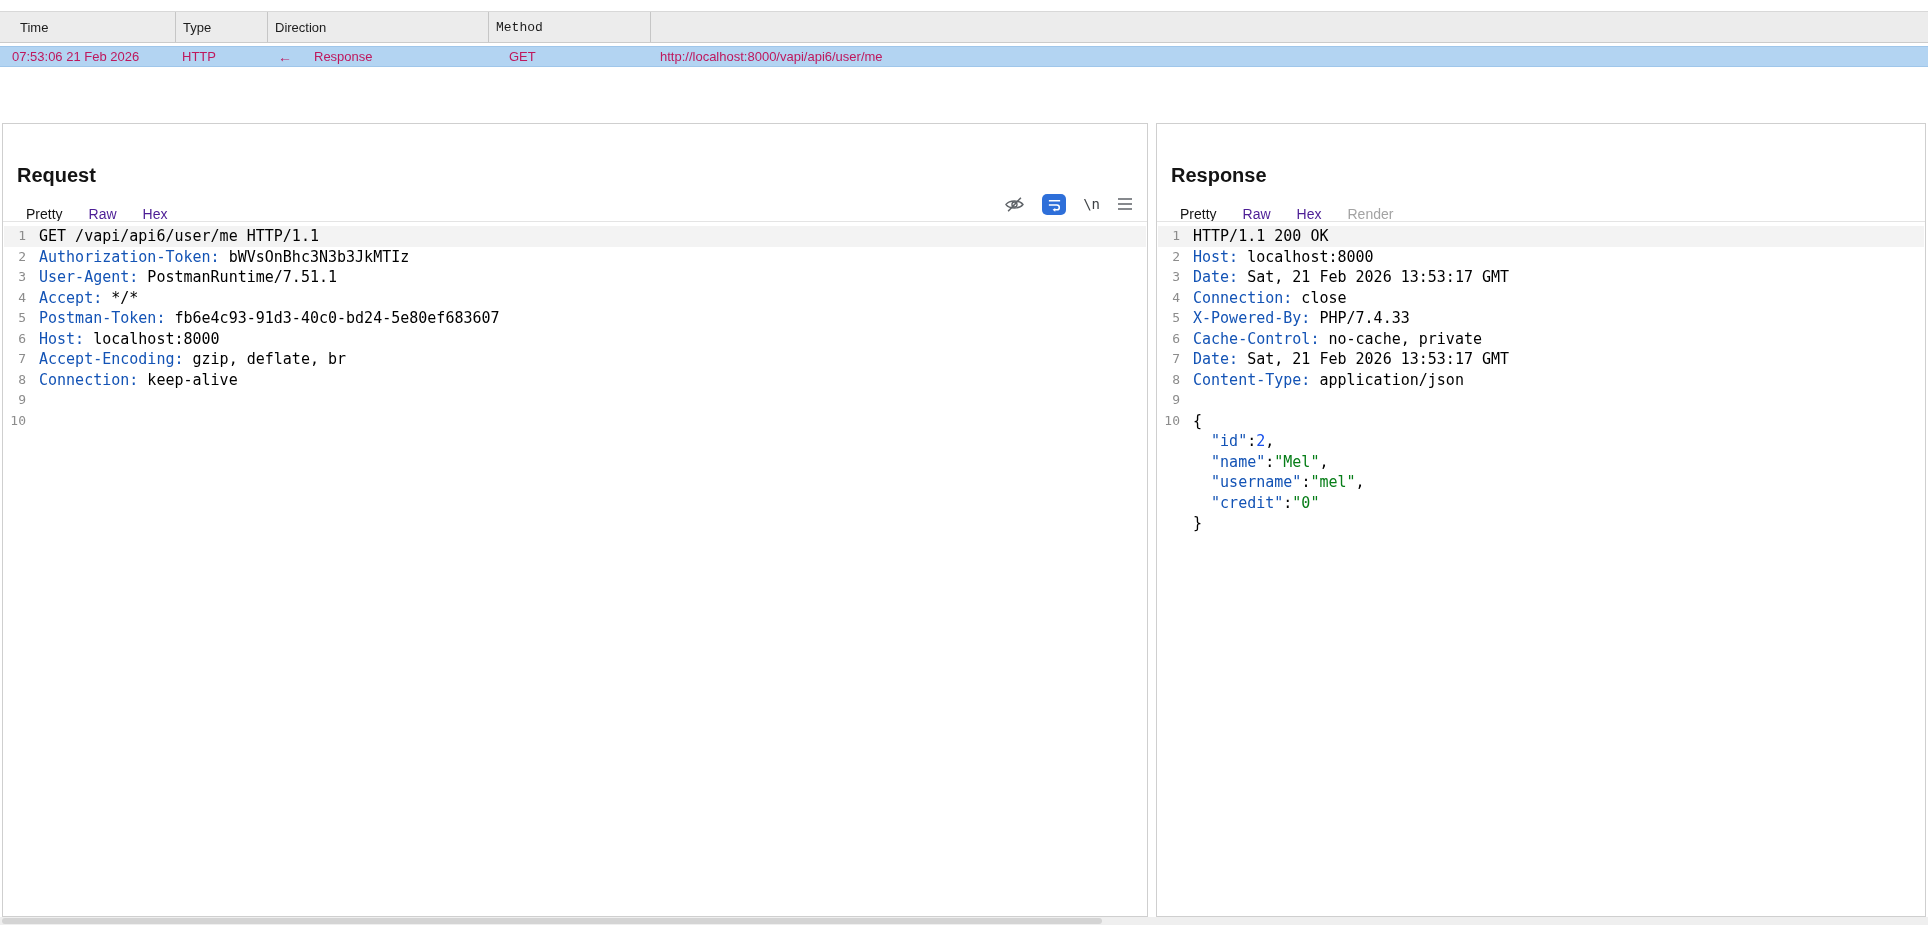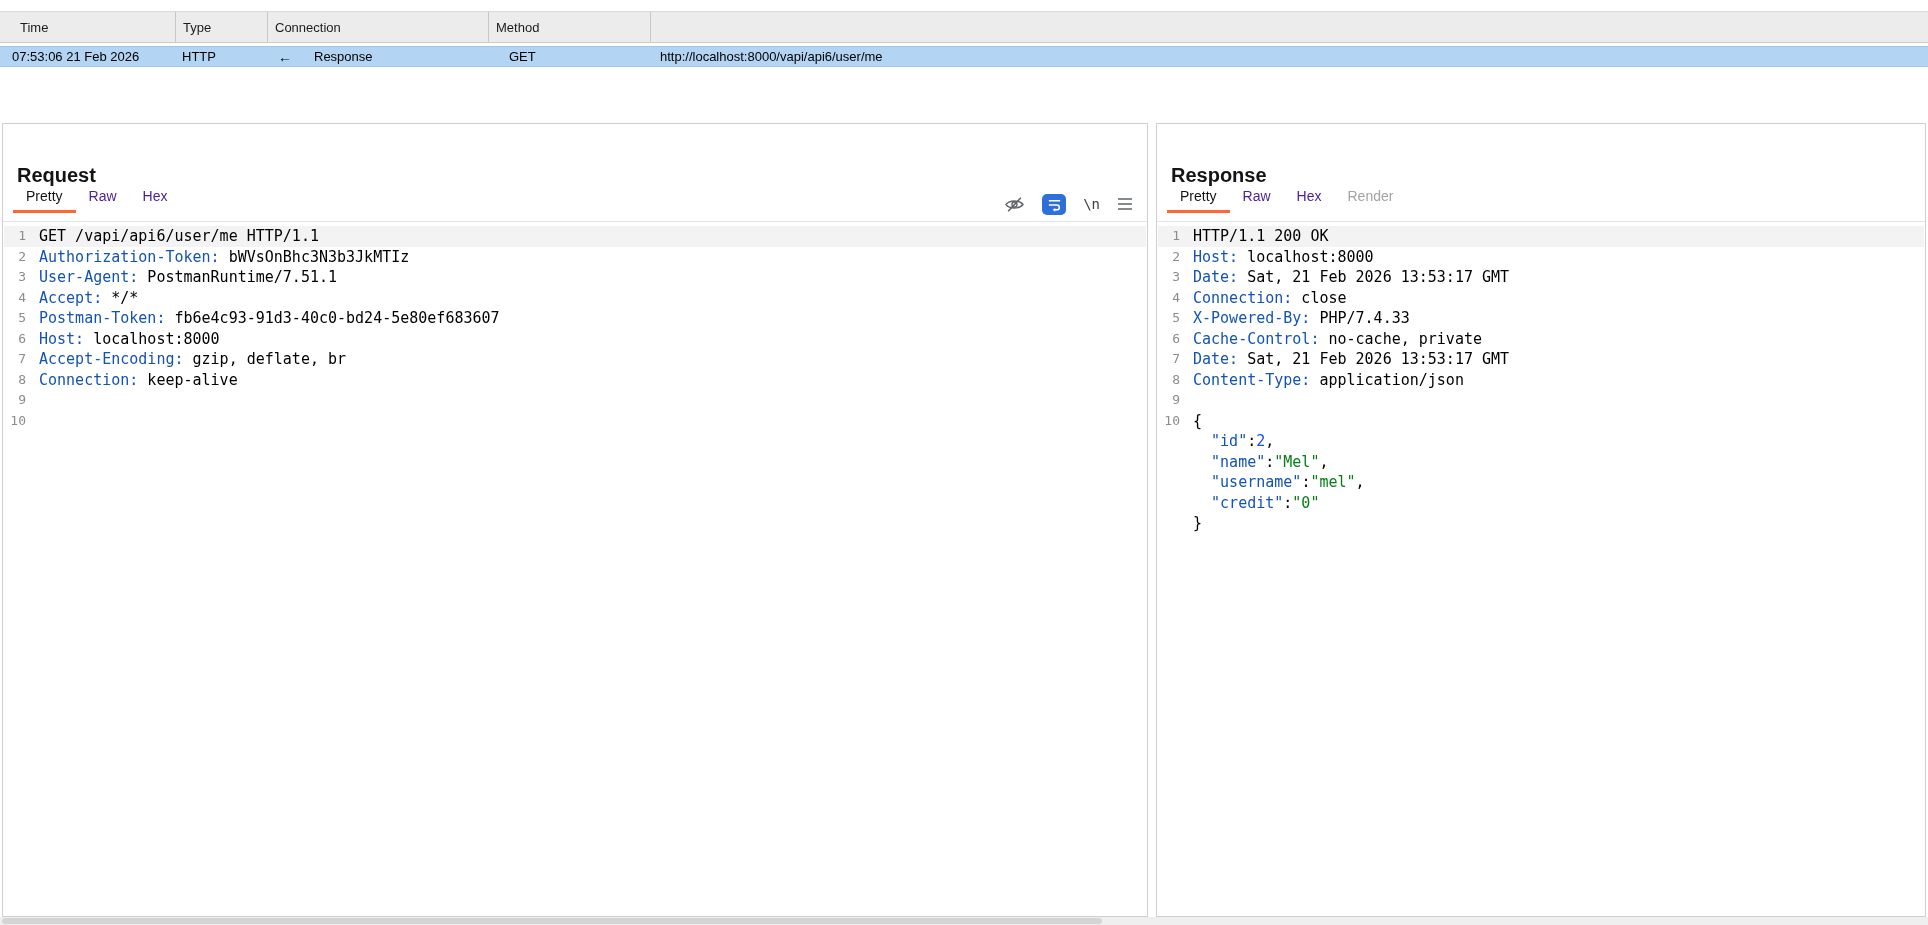--- a/index.html
+++ b/index.html
@@ -14,28 +14,28 @@
     background:#ececec; border-top:1px solid #d8d8d8; border-bottom:1px solid #cbcbcb;
     display:flex; align-items:stretch;
   }
   .log-col {
     display:flex; align-items:center; font-size:13px; color:#1c1c1c;
     border-right:1px solid #c6c6c6; padding-left:7px; flex:none;
   }
   .w-time { width:176px; padding-left:20px; }
   .w-type { width:92px; }
   .w-dir  { width:221px; }
-  .w-meth { width:162px; }
+  .w-meth { width:162px;font-family:Liberation Mono, monospace; }
   .w-url  { flex:1 1 auto; border-right:none; }
 
   .log-row {
     position:absolute; top:46px; left:0; right:0; height:21px;
     background:var(--rowblue,#b3d4f2);
     border-top:1px solid #9fc6ea; border-bottom:1px solid #9fc6ea;
-    display:flex; align-items:center; font-size:13px; color:#000000; cursor:default;
+    display:flex; align-items:center; font-size:13px; color:#be185d; cursor:default;
   }
   .log-row .cell { flex:none; display:flex; align-items:center; overflow:hidden; white-space:nowrap; }
   .c-time { width:176px; padding-left:12px; }
   .c-type { width:92px; padding-left:6px; }
   .c-dir  { width:221px; padding-left:10px; }
   .c-meth { width:162px; padding-left:20px; }
   .c-url  { flex:1 1 auto; padding-left:9px; }
   .dir-arrow { font-size:14px; margin-right:22px; }
 
   
@@ -44,21 +44,21 @@
     border:1px solid #cfcfcf;
   }
   .panel-request  { left:2px;  width:1146px; }
   .panel-response { left:1156px; width:770px; }
 
   .panel-title {
     position:absolute; top:40px; left:14px;
     font-size:20px; font-weight:bold; color:#141414;
   }
 
-  .tabs { position:absolute; top:58px; left:10px; height:31px; display:flex; }
+  .tabs { position:absolute; top:76px; left:10px; height:31px; display:flex; }
   .tab {
     padding:0 13px; line-height:28px; font-size:14px; color:#4c1d95;
     border-bottom:3px solid transparent; cursor:pointer; white-space:nowrap;
   }
   .tab.active { color:#141414; border-bottom:3px solid var(--accent,#ff6633); }
   .tab.disabled { color:#a3a3a3; }
 
   .tabs-divider { position:absolute; top:97px; left:0; right:0; height:1px; background:#e4e4e4; }
 
   .toolbar {
@@ -100,21 +100,21 @@
   }
 </style>
 </head>
 <body>
 
 <div class="app">
 
   <div class="log-header">
     <div class="log-col w-time">Time</div>
     <div class="log-col w-type">Type</div>
-    <div class="log-col w-dir">Connection</div>
+    <div class="log-col w-dir">Direction</div>
     <div class="log-col w-meth">Method</div>
   </div>
 
   <div class="log-row">
     <div class="cell c-time">07:53:06 21 Feb 2026</div>
     <div class="cell c-type">HTTP</div>
     <div class="cell c-dir">
       <span class="dir-arrow">←</span>
       <span>Response</span>
     </div>

